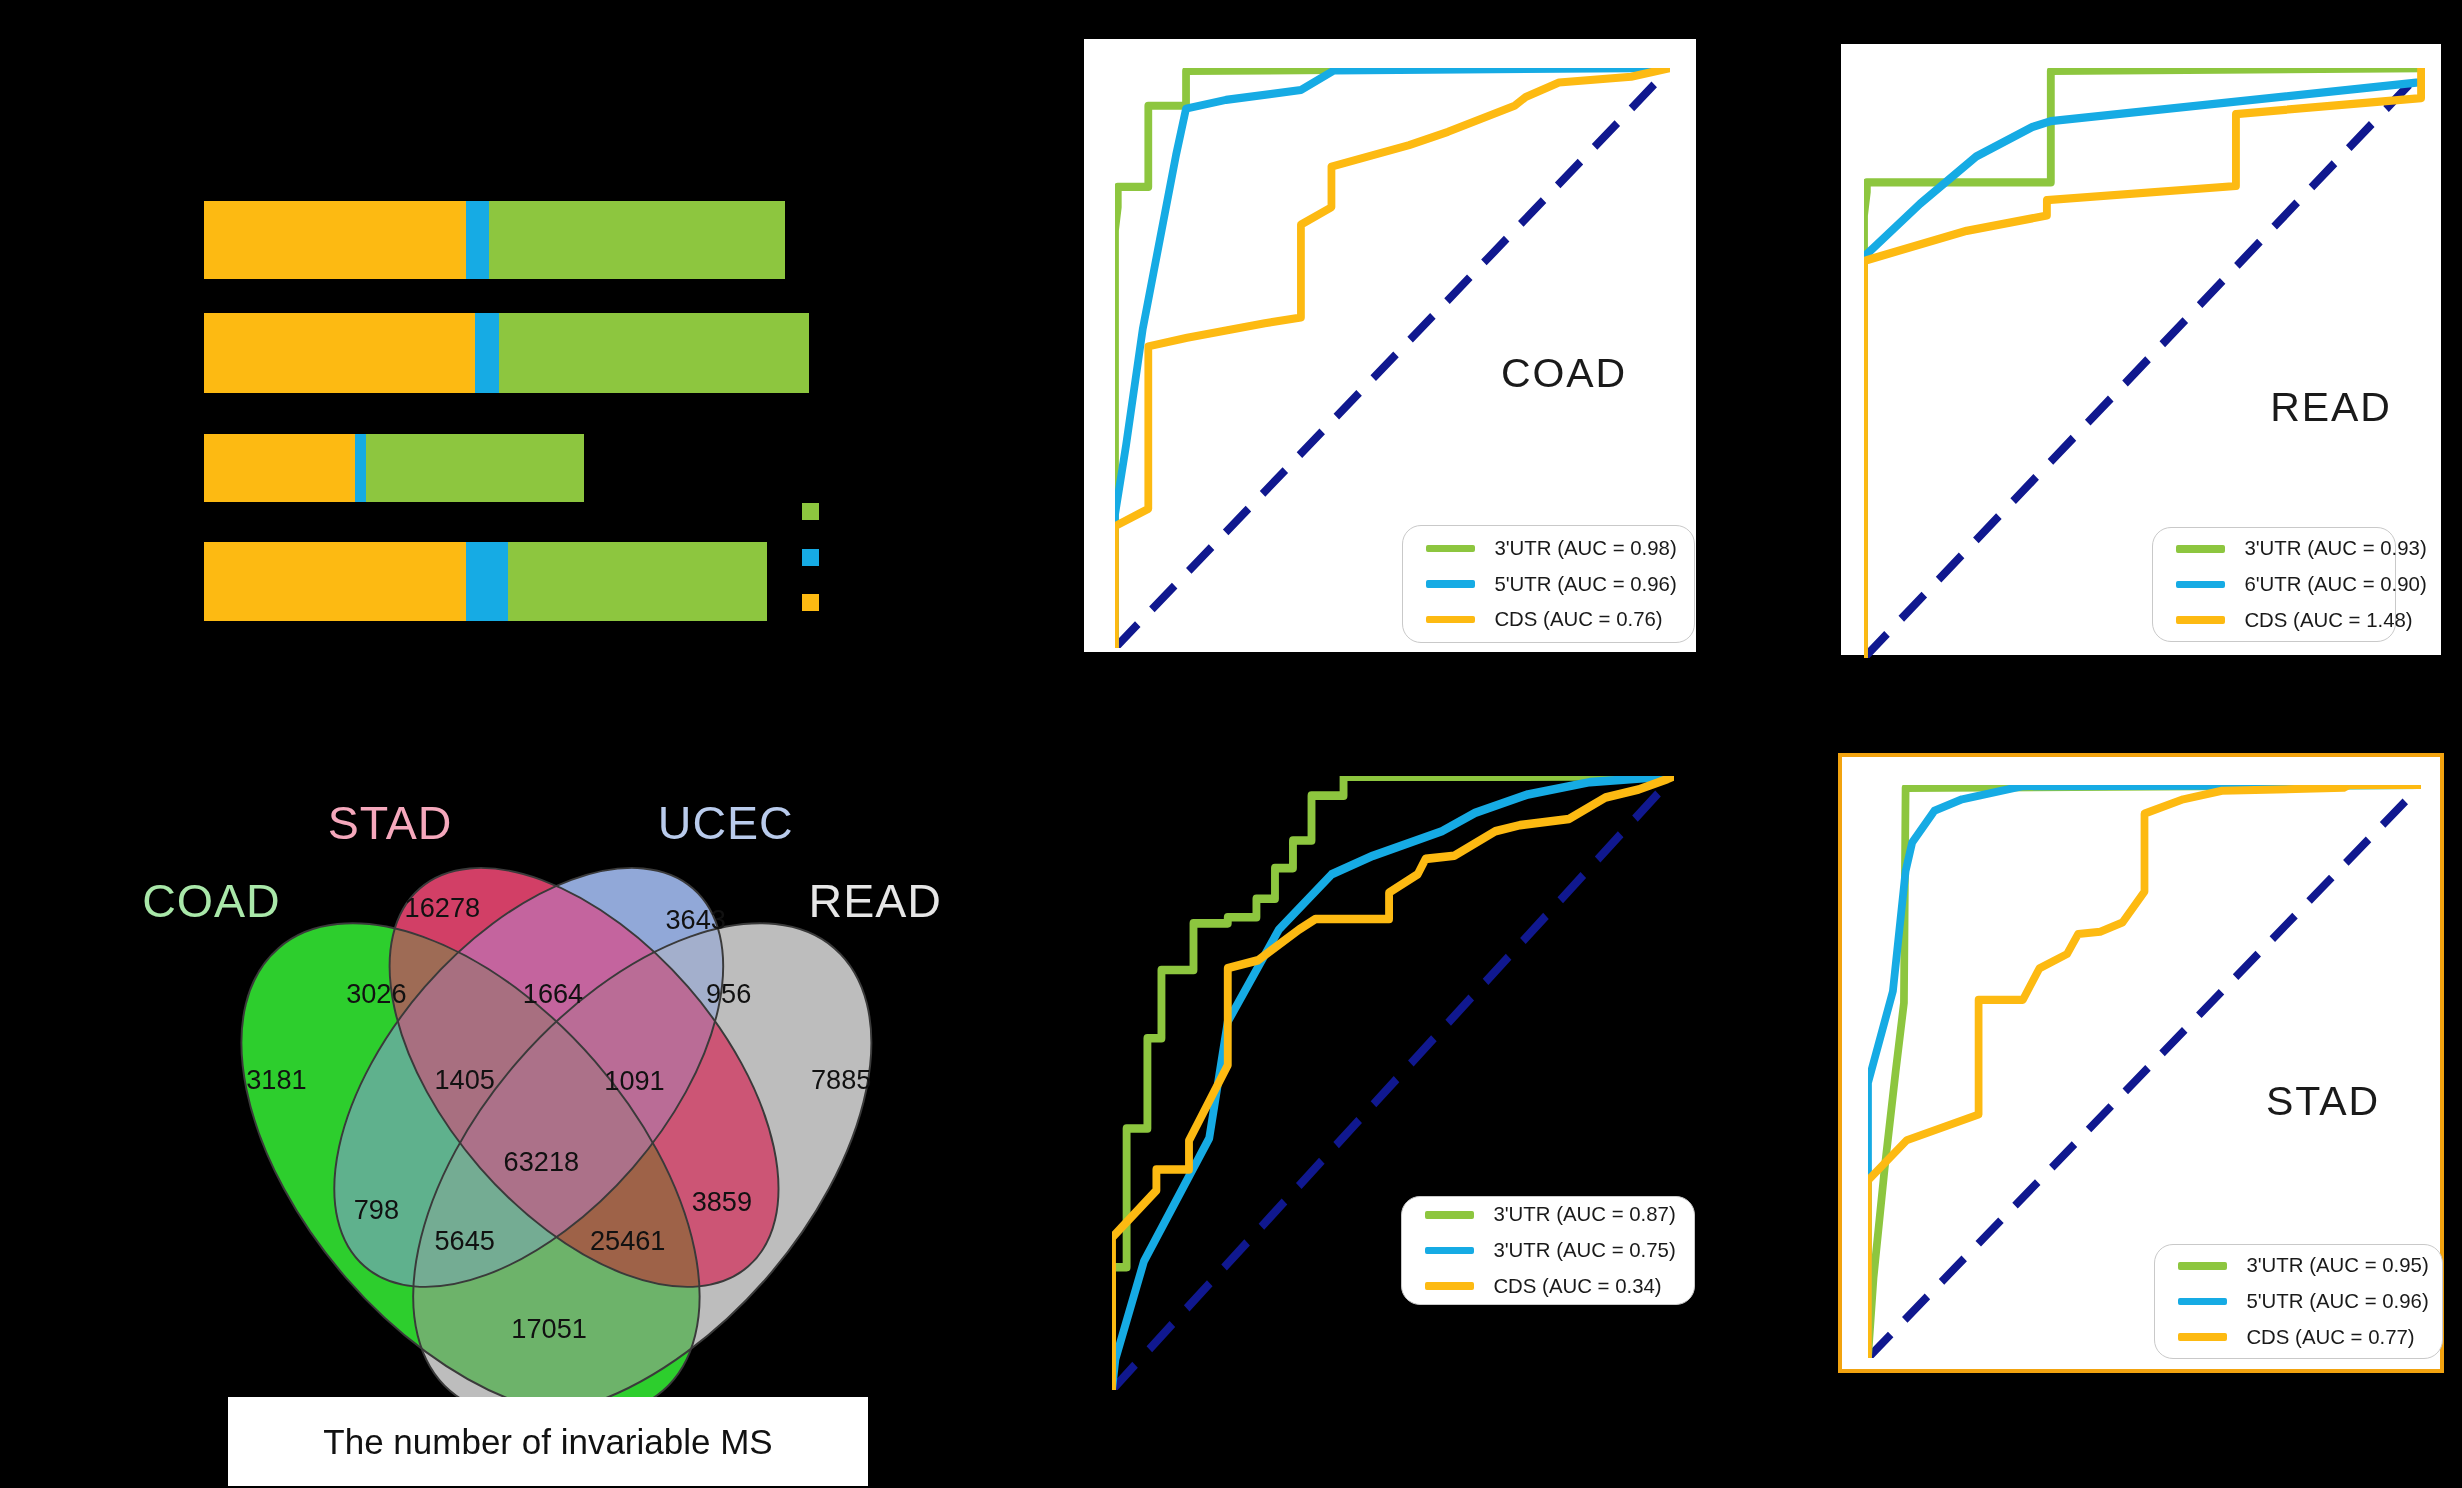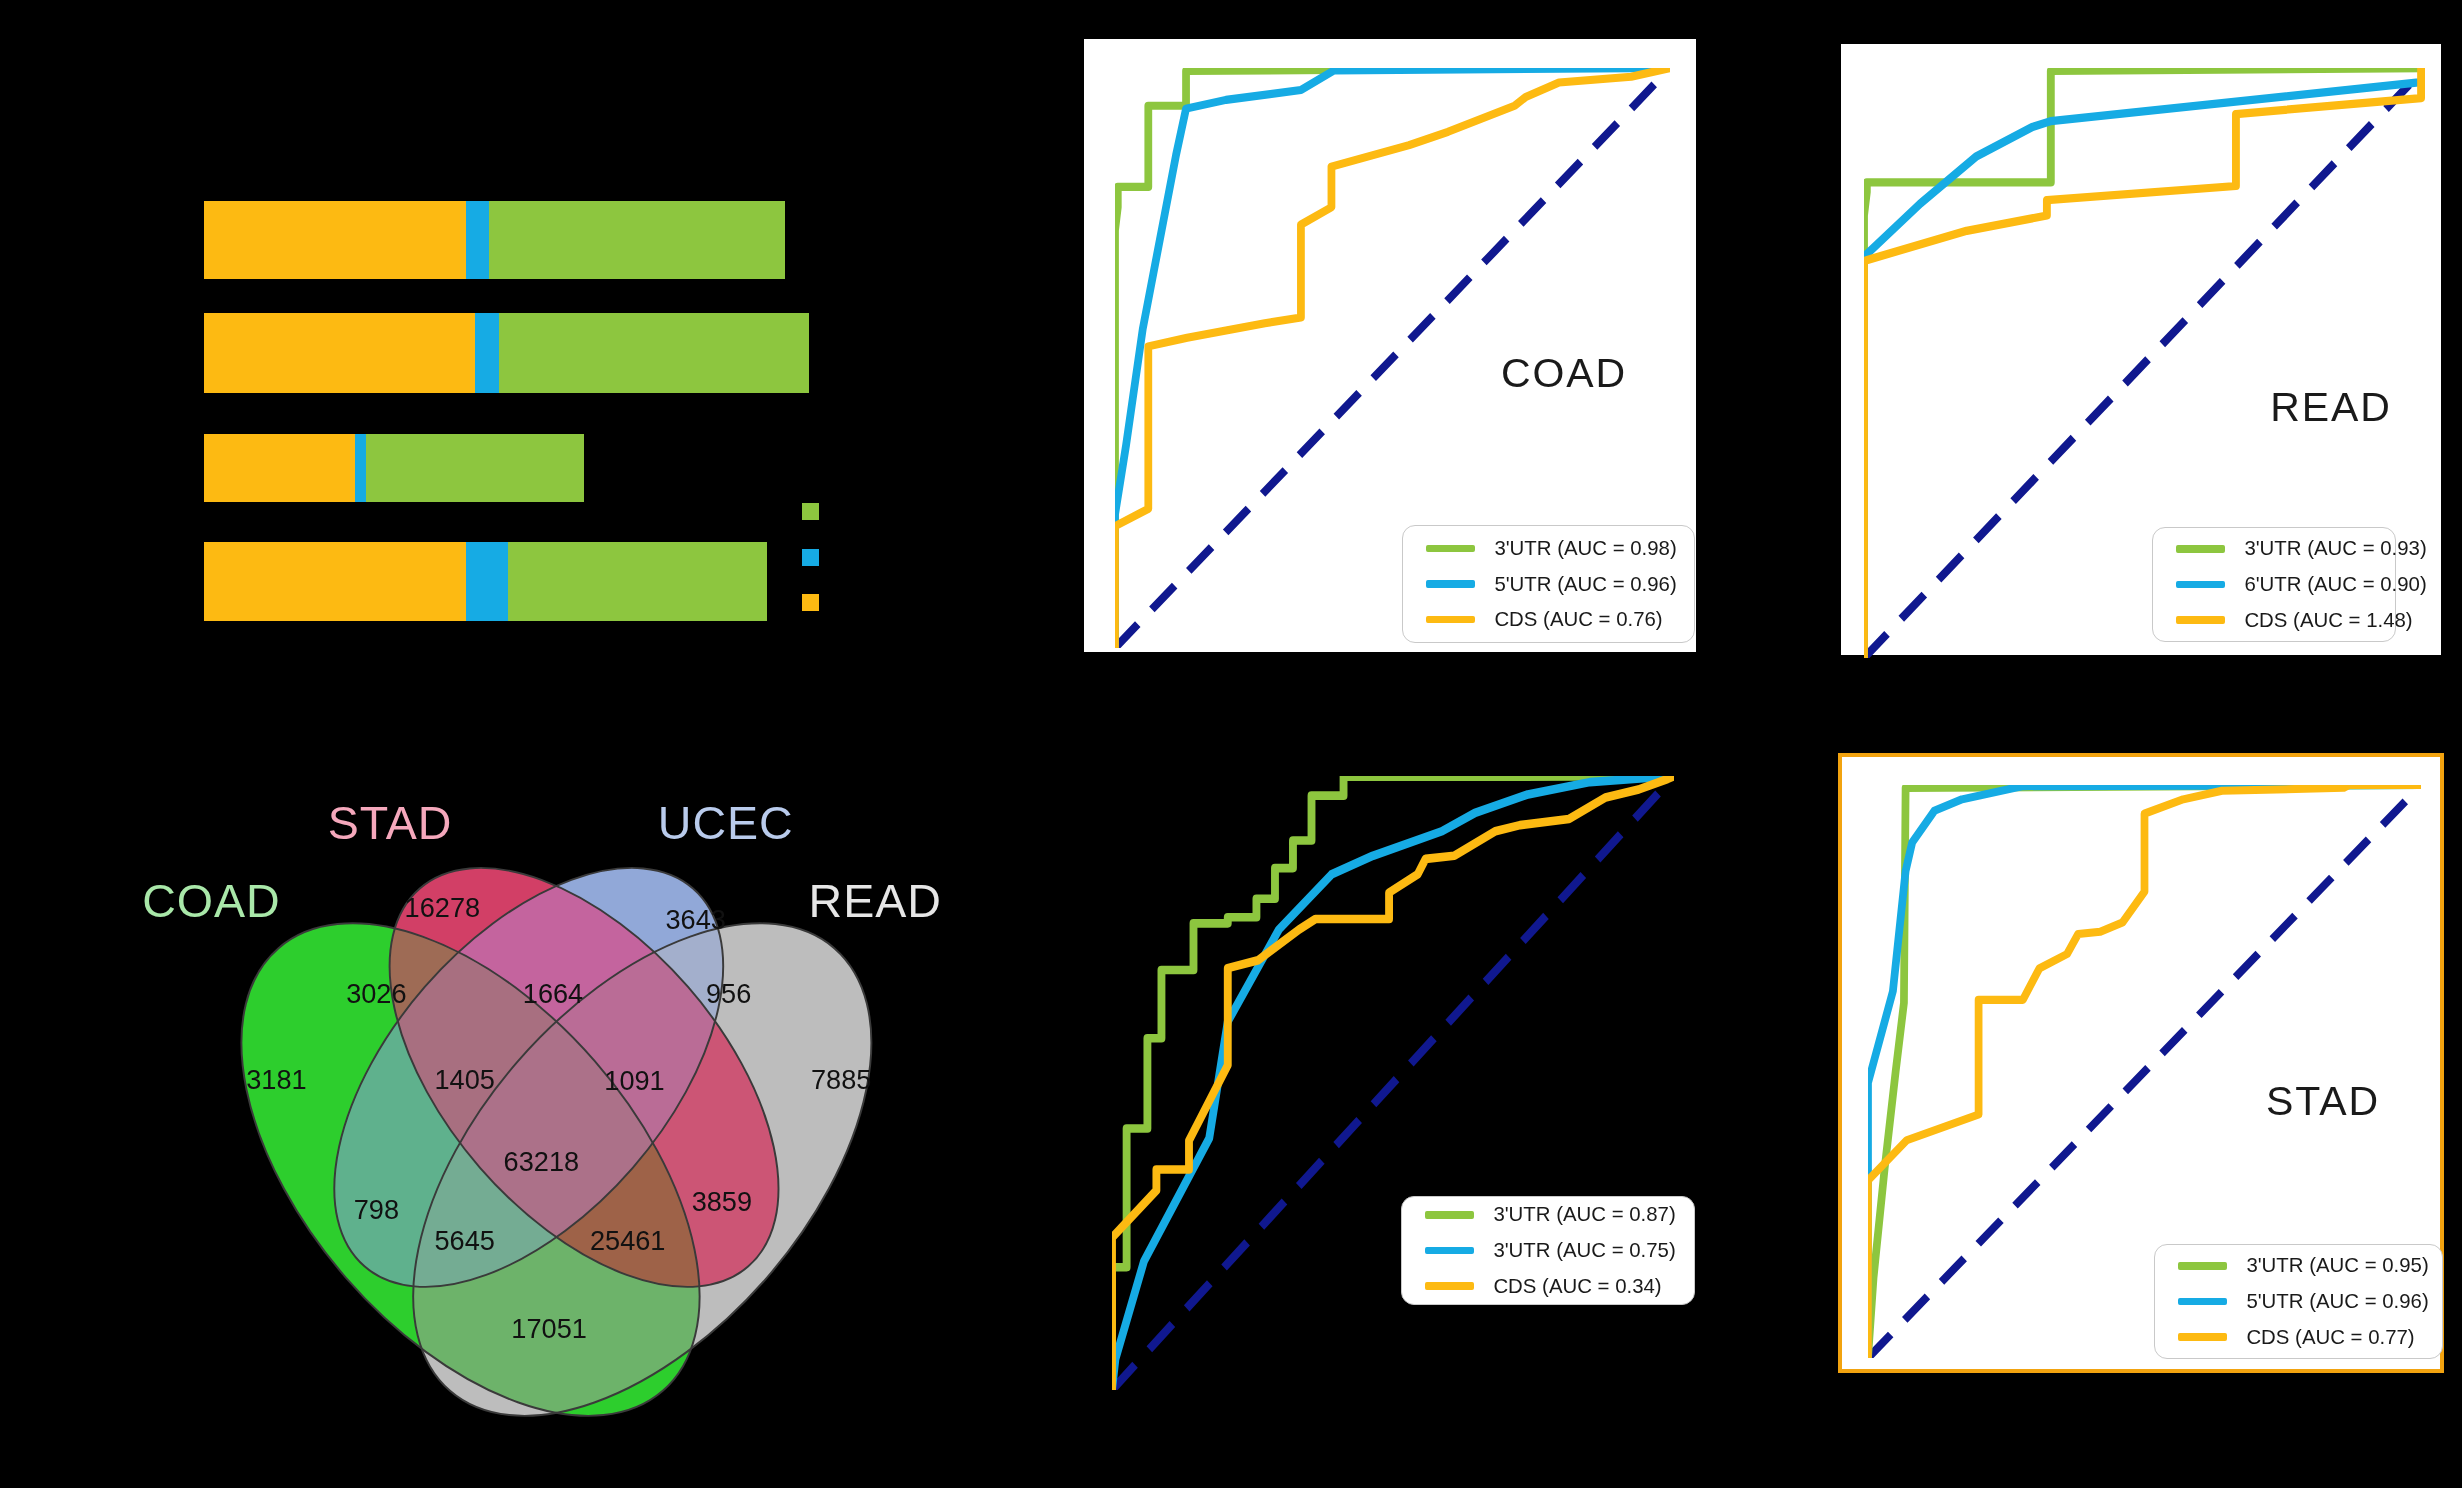--- a/index.html
+++ b/index.html
@@ -15,21 +15,21 @@
   .bar{position:absolute;left:0;display:flex;}
   .bar .seg{height:100%;}
   .swatch{position:absolute;}
   
   .roc-panel{position:absolute;box-sizing:border-box;}
   .roc-panel.white{background:#fff;}
   .roc-plot{position:absolute;}
   .roc-plot svg{display:block;width:100%;height:100%;}
   .roc-label{position:absolute;transform:translate(-50%,-50%);font-size:41px;color:#1a1a1a;
              letter-spacing:1.9px;}
-  .legend-box{position:absolute;background:#fff;border:1.9px solid #c9c9c9;border-radius:13px;
+  .legend-box{position:absolute;background:#fff;border:1.9px solid #c9c9c9;border-radius:19px;
               box-sizing:border-box;display:flex;flex-direction:column;justify-content:center;
               gap:12.6px;padding:9.7px 0 9.7px 23px;}
   .legend-row{display:flex;align-items:center;gap:19.4px;}
   .legend-line{width:49px;height:7.8px;border-radius:1.9px;flex:0 0 auto;}
   .legend-text{font-size:20.4px;color:#1a1a1a;white-space:nowrap;}
   
   .venn-caption{position:absolute;background:#fff;display:flex;align-items:center;
                 justify-content:center;font-size:35px;color:#111;}
   text{font-family:"Liberation Sans",sans-serif;}
 </style>
@@ -253,20 +253,23 @@
       <text x="349" y="332" fill="#111" font-size="28" text-anchor="middle" dominant-baseline="central">1405</text>
       <text x="517" y="498" fill="#111" font-size="28" text-anchor="middle" dominant-baseline="central">25461</text>
       <text x="349" y="498" fill="#111" font-size="28" text-anchor="middle" dominant-baseline="central">5645</text>
       <text x="524" y="333" fill="#111" font-size="28" text-anchor="middle" dominant-baseline="central">1091</text>
       <text x="428" y="417" fill="#111" font-size="28" text-anchor="middle" dominant-baseline="central">63218</text>
       <text x="88" y="148" fill="#A9E8A9" font-size="48" text-anchor="middle" dominant-baseline="central" letter-spacing="1">COAD</text>
       <text x="272" y="68" fill="#F5A8BC" font-size="48" text-anchor="middle" dominant-baseline="central" letter-spacing="1">STAD</text>
       <text x="618" y="68" fill="#B9CBEC" font-size="48" text-anchor="middle" dominant-baseline="central" letter-spacing="1">UCEC</text>
       <text x="772" y="148" fill="#E6E6E6" font-size="48" text-anchor="middle" dominant-baseline="central" letter-spacing="1">READ</text>
     </svg>
+  <div class="venn-caption abs" style="left:228px;top:1397px;width:640px;height:89px;">
+    <span>The number of invariable MS</span>
+  </div>
 
   <div id="rocRoot">
       <div class="roc-panel white" style="left:1084px;top:39px;width:612px;height:613px;">
         <div class="roc-plot" style="left:31px;top:29px;width:555px;height:580px;">
           <svg viewBox="0 0 1000 1000" preserveAspectRatio="none">
             <path d="M 0 1000 L 1000 0" stroke="#10188F" stroke-width="14" stroke-dasharray="58 36" fill="none"></path>
             <path d="M 0.0 1000.0 L 0.0 280.0 L 5.0 240.0 L 5.0 205.0 L 60.0 205.0 L 60.0 65.0 L 128.0 65.0 L 128.0 5.0 L 450.0 3.0 L 500.0 0.0 L 1000.0 0.0" stroke="#8DC63F" stroke-width="14" fill="none" stroke-linejoin="round" stroke-linecap="round"></path>
             <path d="M 0.0 1000.0 L 0.0 770.0 L 20.0 650.0 L 50.0 450.0 L 90.0 250.0 L 110.0 150.0 L 128.0 70.0 L 200.0 55.0 L 335.0 38.0 L 395.0 4.0 L 1000.0 0.0" stroke="#16ABE4" stroke-width="14" fill="none" stroke-linejoin="round" stroke-linecap="round"></path>
             <path d="M 0.0 1000.0 L 0.0 790.0 L 60.0 760.0 L 60.0 480.0 L 130.0 465.0 L 270.0 440.0 L 335.0 430.0 L 335.0 270.0 L 390.0 240.0 L 390.0 170.0 L 530.0 133.0 L 600.0 110.0 L 720.0 65.0 L 740.0 50.0 L 800.0 25.0 L 930.0 15.0 L 1000.0 0.0" stroke="#FDBA12" stroke-width="14" fill="none" stroke-linejoin="round" stroke-linecap="round"></path>
           </svg>

